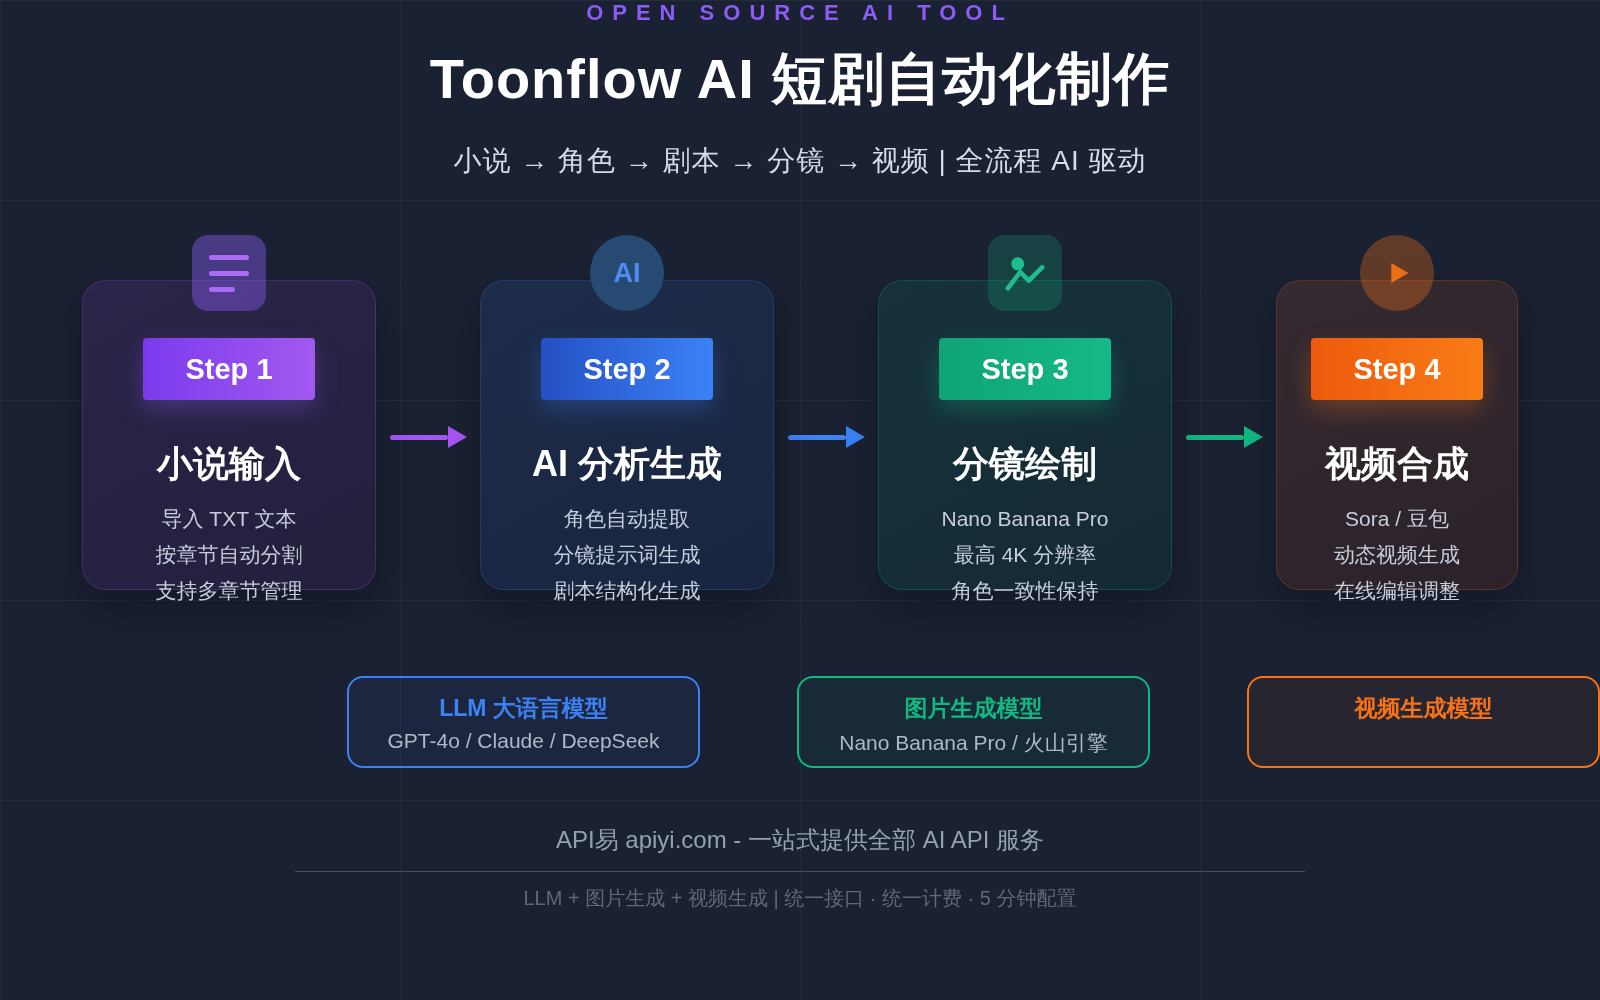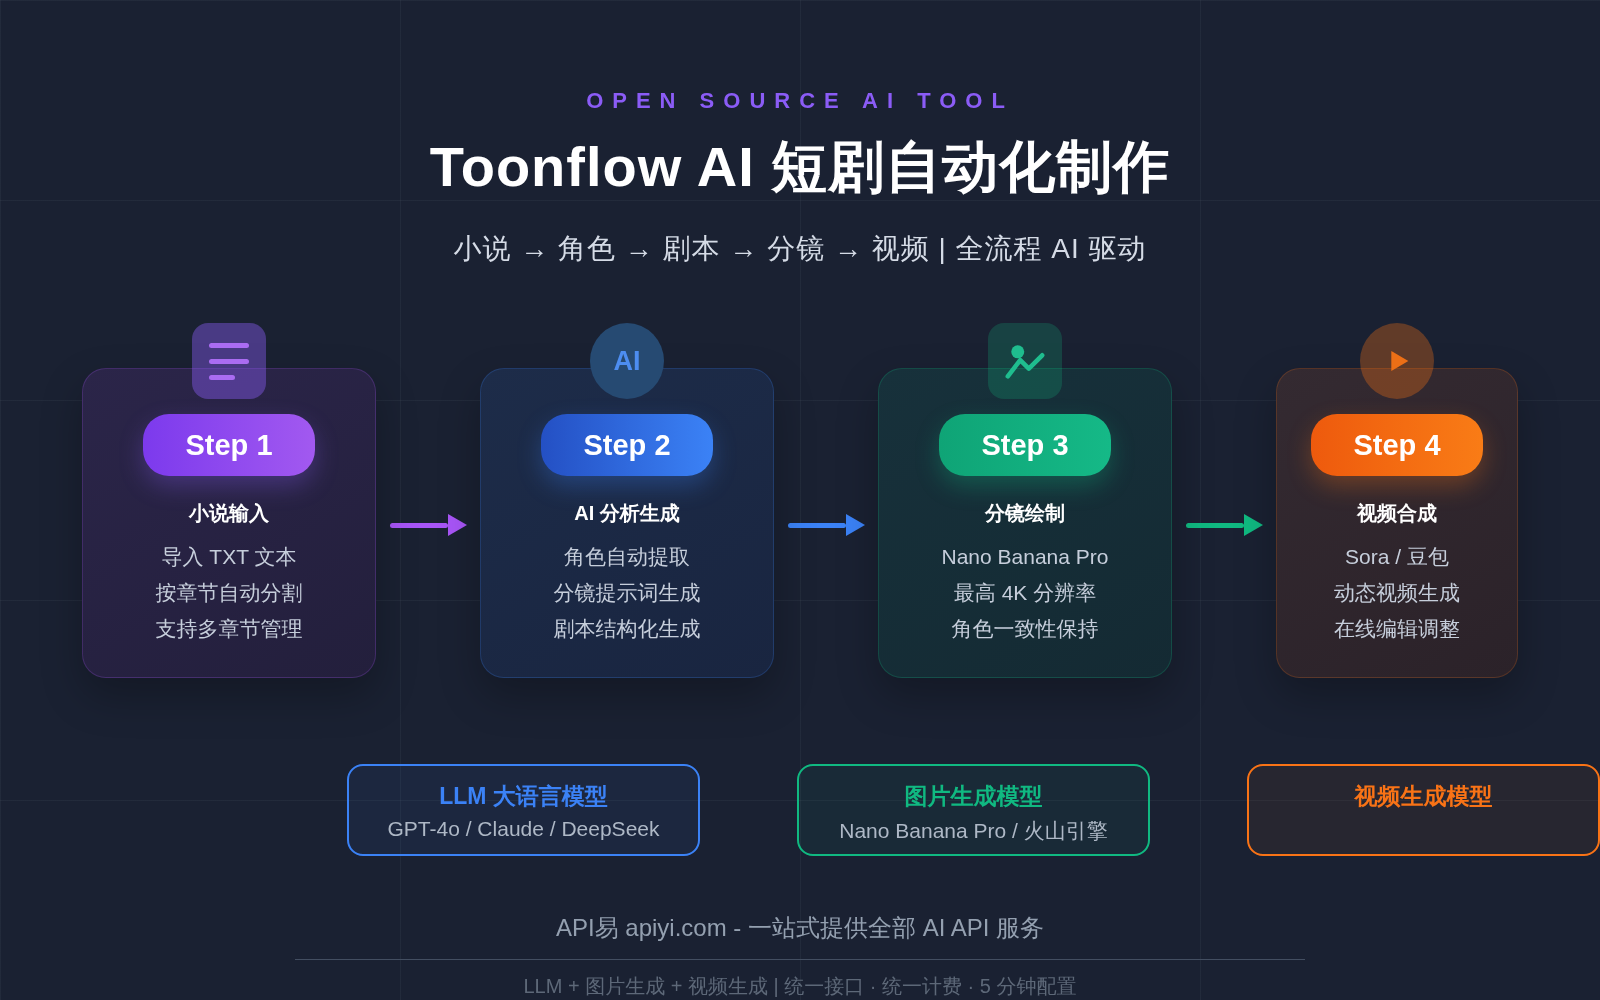--- a/index.html
+++ b/index.html
@@ -14,21 +14,21 @@
     position: absolute; inset: 0;
     background-image:
       linear-gradient(to right, rgba(148,163,184,0.07) 1px, transparent 1px),
       linear-gradient(to bottom, rgba(148,163,184,0.07) 1px, transparent 1px);
     background-size: 400px 100%, 100% 200px;
     pointer-events: none;
   }
   .content { position: relative; z-index: 1; }
 
   
-  .header { text-align: center; padding-top: 88px; }
+  .header { text-align: center; }
   .eyebrow {
     font-size: 22px; font-weight: bold; letter-spacing: 9px;
     color: #8b5cf6;
   }
   .main-title {
     margin-top: 16px;
     font-size: 56px; font-weight: 800; letter-spacing: 1px;
     color: #ffffff;
   }
   .subtitle {
@@ -70,31 +70,31 @@
   .icon-doc .dline.l1, .icon-doc .dline.l2 { width: 40px; }
   .icon-doc .dline.l3 { width: 26px; }
   .icon-ai {
     border-radius: 50%; background: #264a72;
     font-size: 27px; font-weight: 600; color: #4d8df0;
   }
   .icon-chart { border-radius: 16px; background: rgba(16,185,129,0.22); }
   .icon-play { border-radius: 50%; background: rgba(249,115,22,0.32); }
 
   .step-badge {
-    display: inline-block; margin-top: 45px;
+    display: inline-block; margin-top: 57px;
     height: 62px; line-height: 62px; padding: 0 42px;
-    border-radius: 26px;
+    border-radius: 4px;
     font-size: 29px; font-weight: bold; color: #ffffff;
   }
   .badge-purple { background: linear-gradient(90deg, #7c3aed, #a259f0); box-shadow: 0 10px 24px rgba(139,92,246,0.30); }
   .badge-blue   { background: linear-gradient(90deg, #2450c4, #3b82f6); box-shadow: 0 10px 24px rgba(59,130,246,0.30); }
   .badge-green  { background: linear-gradient(90deg, #0fa476, #15b987); box-shadow: 0 10px 24px rgba(16,185,129,0.30); }
   .badge-orange { background: linear-gradient(90deg, #ee5a0d, #f97c16); box-shadow: 0 10px 24px rgba(249,115,22,0.30); }
 
-  .step-title { margin-top: 24px; font-size: 20px; font-weight: bold; color: #ffffff; }
+  .step-title { margin-top: 40px; font-size: 36px; font-weight: bold; color: #ffffff; }
   .step-lines { margin-top: 12px; font-size: 21px; line-height: 36px; color: #c6cedb; }
 
   
   .flow-arrow {
     width: 104px; display: flex; align-items: center; justify-content: center;
     align-self: center; margin-top: 4px;
   }
   .flow-arrow .shaft { width: 58px; height: 5px; border-radius: 3px; }
   .flow-arrow .head {
     width: 0; height: 0;

